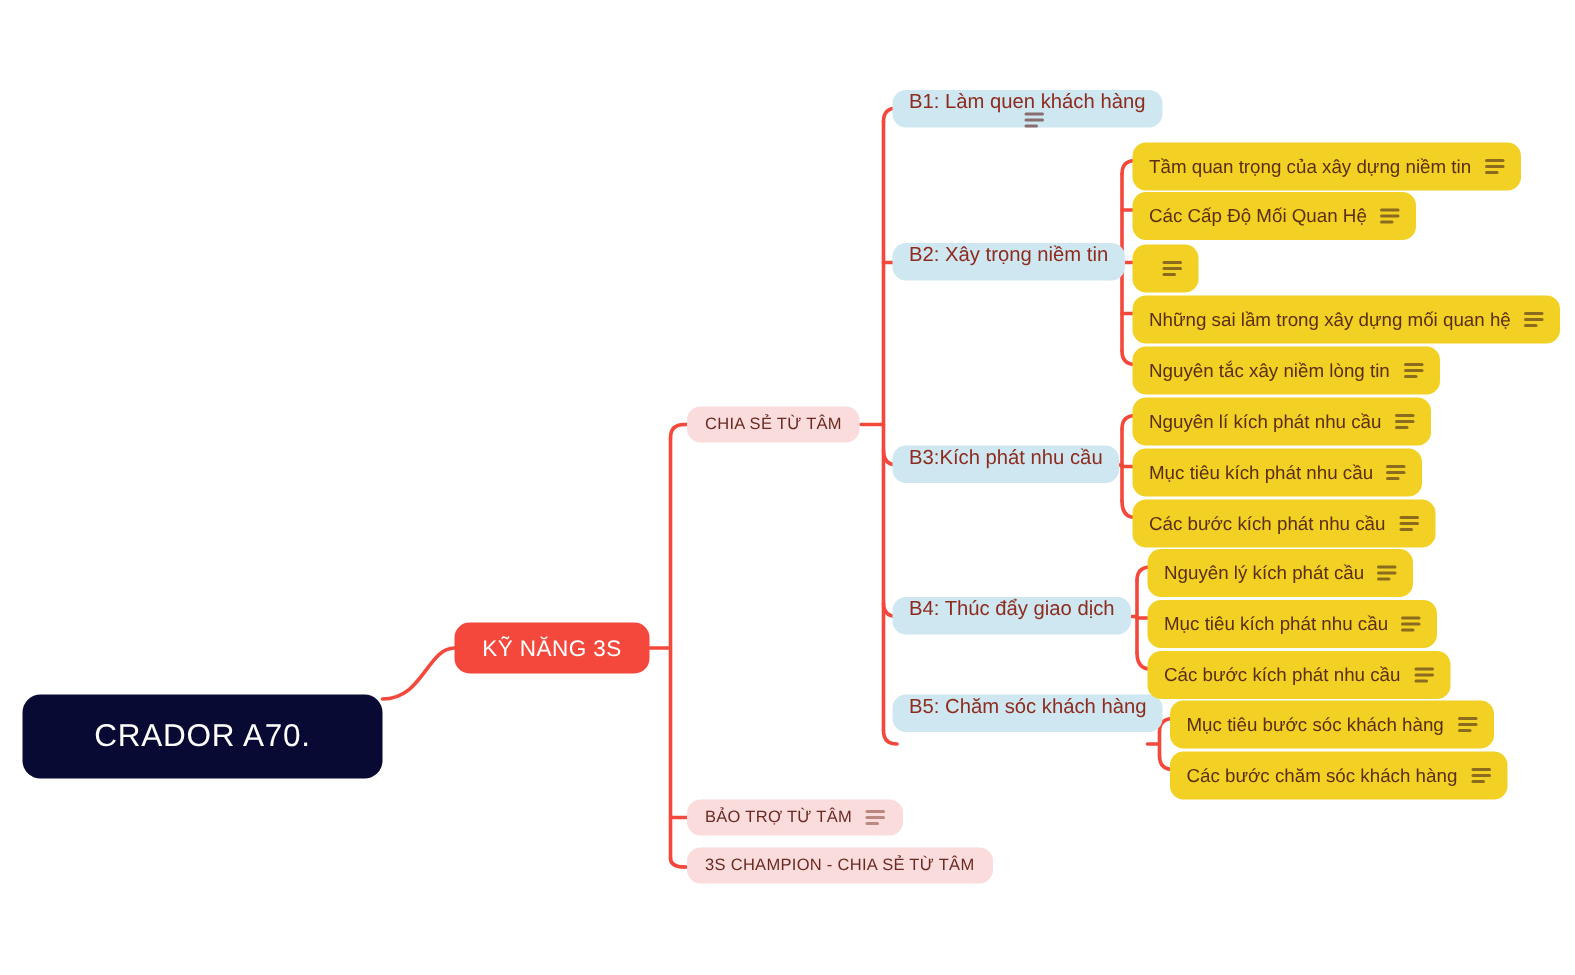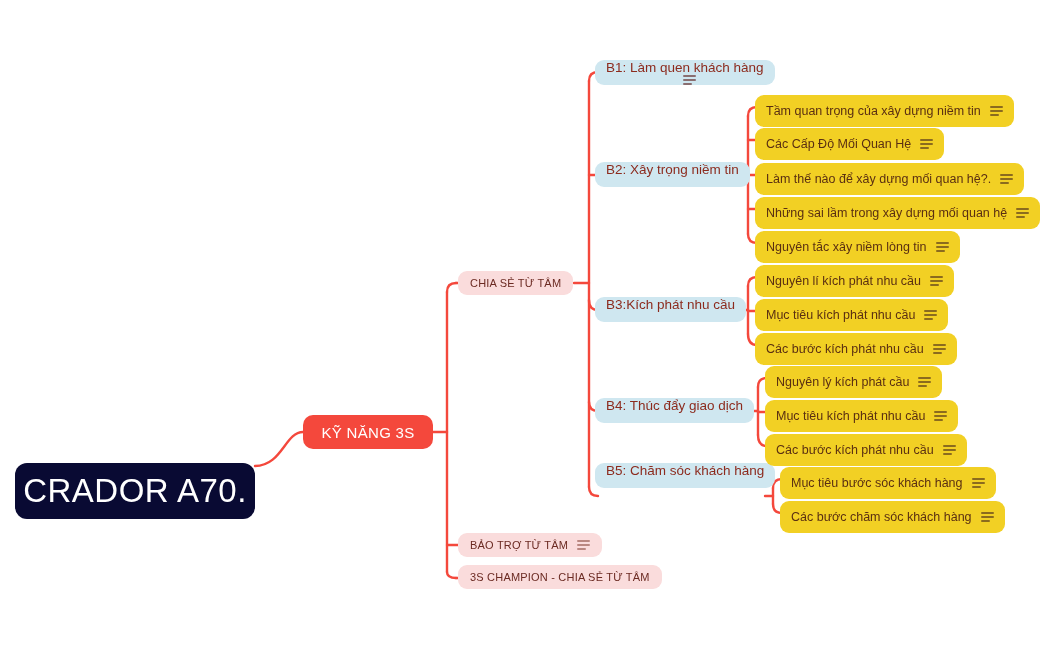--- a/index.html
+++ b/index.html
@@ -23,21 +23,21 @@
   }
   .node .label{display:block;}
 
   
   .node.root{
     background:#090a33;
     color:#ffffff;
     border-radius:12px;
     padding:0 22px;
     height:56px;
-    font-size:33px;
+    font-size:21px;
     letter-spacing:.5px;
     font-weight:400;
   }
   
   .node.main{
     background:#f4483c;
     color:#ffffff;
     border-radius:10px;
     padding:0 16px;
     height:34px;
@@ -201,21 +201,20 @@
       </div>
       <div class="node yellow" style="left: 755px; top: 128px;">
         <span class="label">Các Cấp Độ Mối Quan Hệ</span>
         <span class="note-icon">
           <i></i>
           <i></i>
           <i></i>
         </span>
       </div>
       <div class="node yellow" style="left: 755px; top: 163px;">
-        <span class="label">Làm thế nào để xây dựng mối quan hệ?.</span>
         <span class="note-icon">
           <i></i>
           <i></i>
           <i></i>
         </span>
       </div>
       <div class="node yellow" style="left: 755px; top: 197px;">
         <span class="label">Những sai lầm trong xây dựng mối quan hệ</span>
         <span class="note-icon">
           <i></i>

